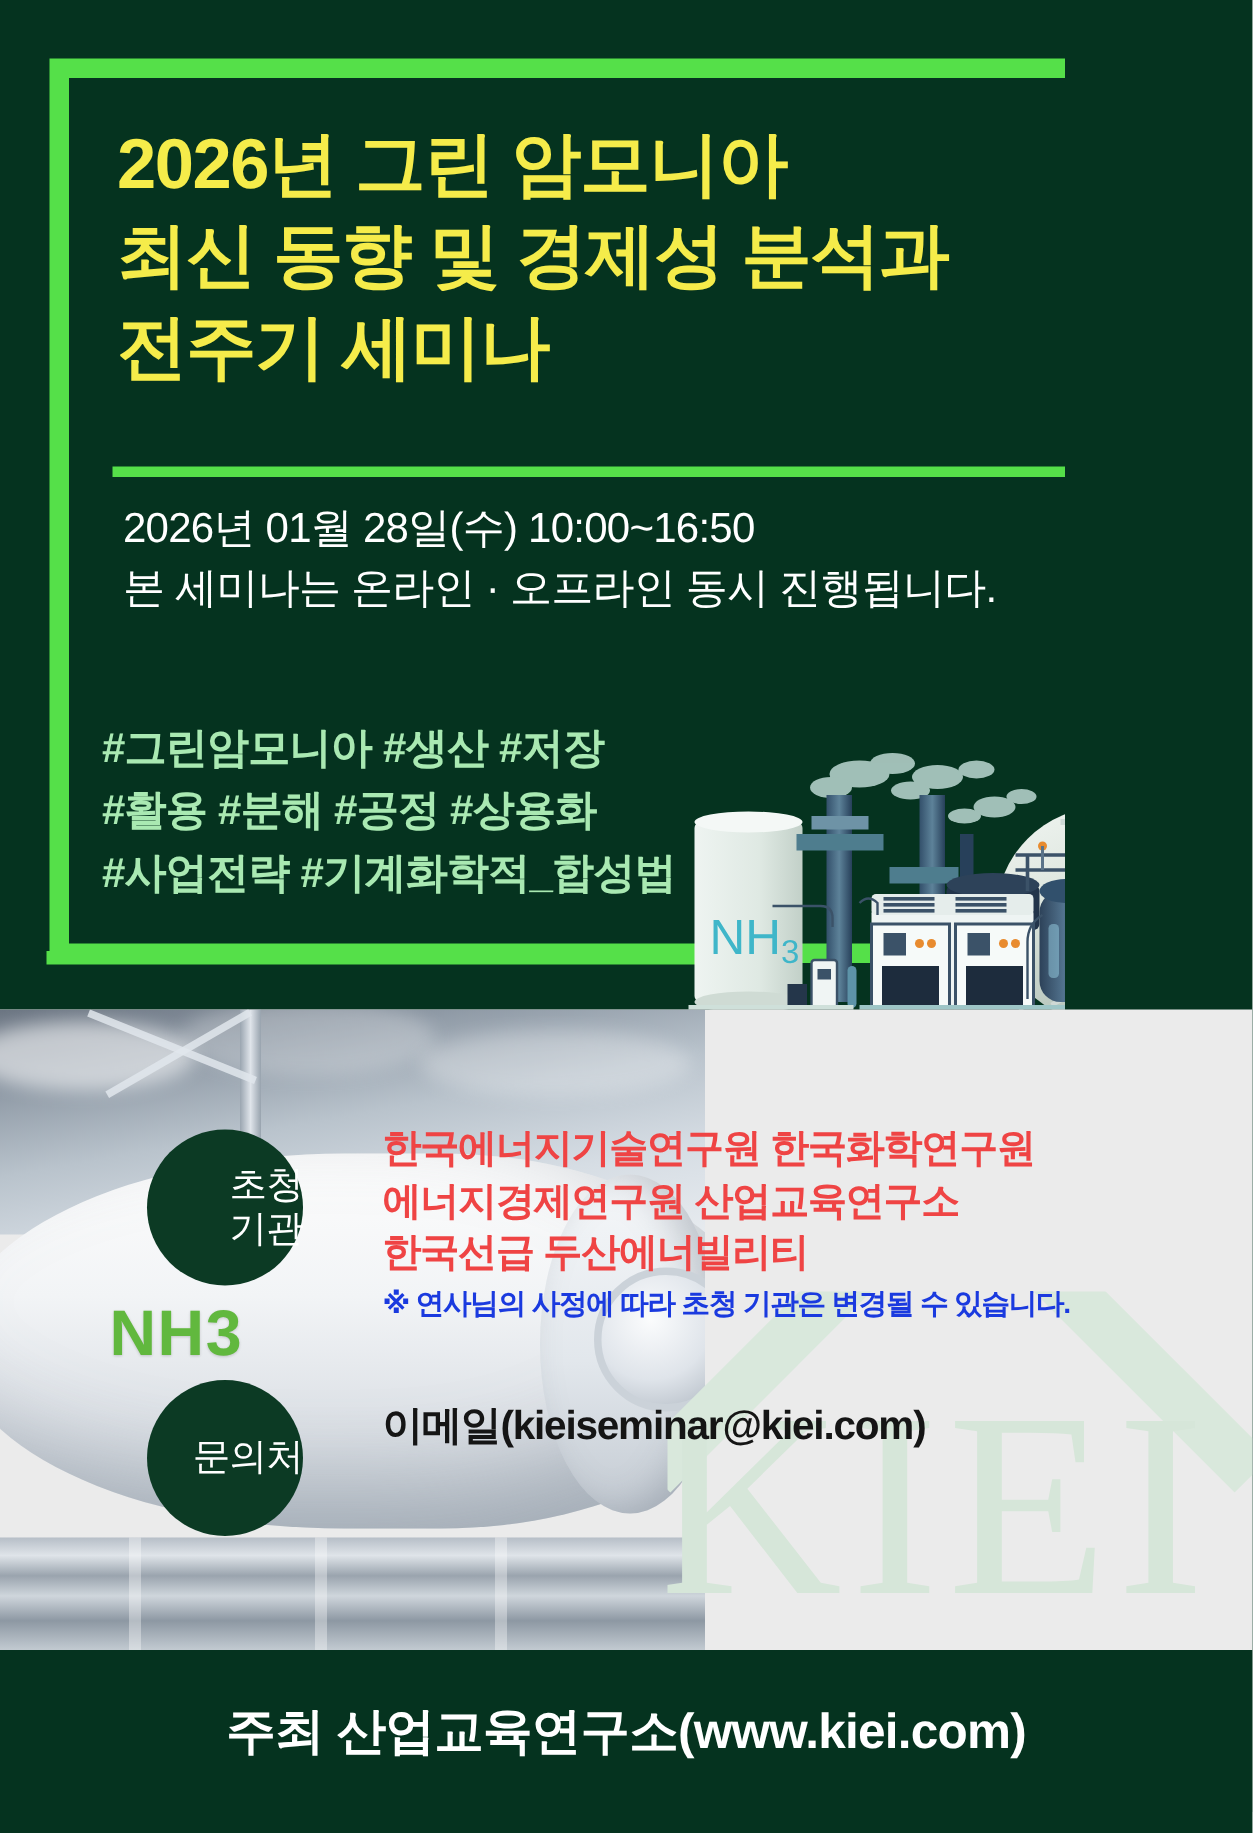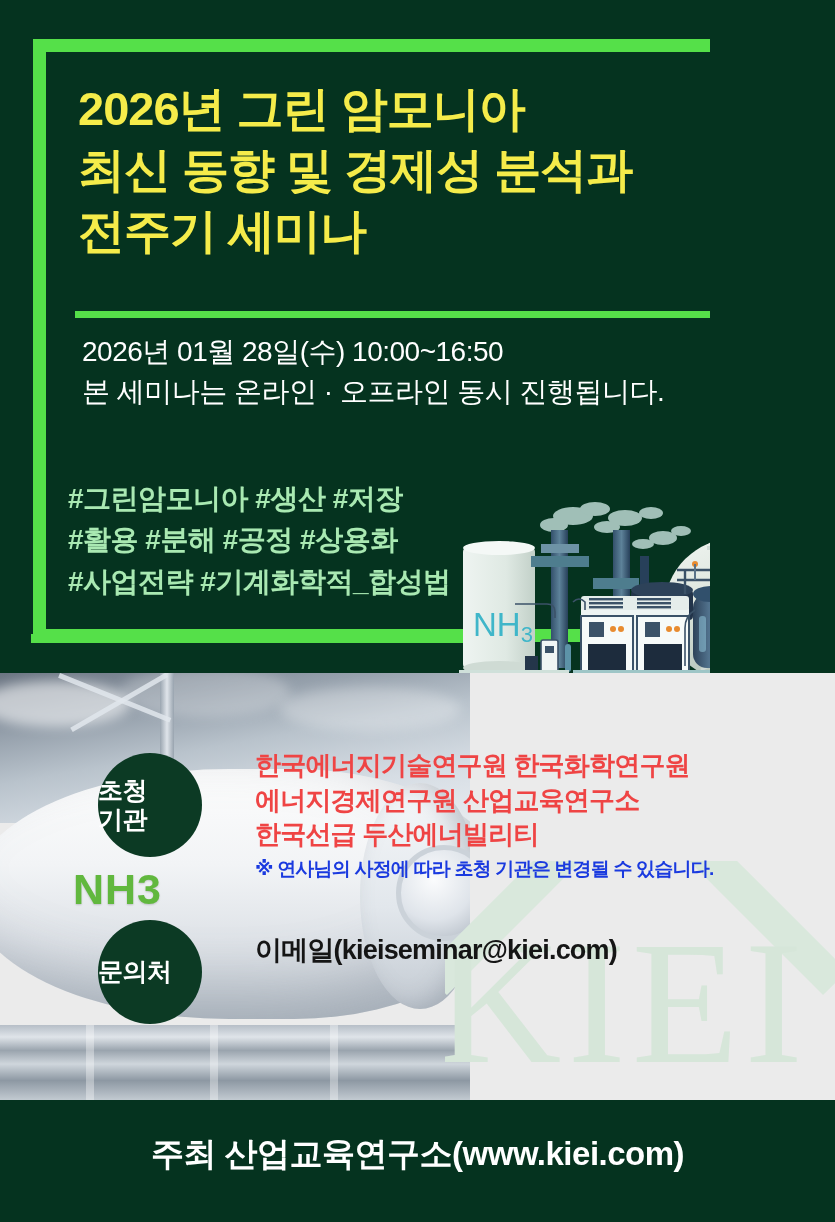--- a/index.html
+++ b/index.html
@@ -109,22 +109,22 @@
   }
   .wm-roof{
     position:absolute;left:40px;top:-40px;width:300px;height:300px;
     border-left:34px solid #d9e8dc;border-top:34px solid #d9e8dc;
     transform:rotate(45deg);box-sizing:border-box;
   }
 
   .badge{
     position:absolute;width:104px;height:104px;border-radius:50%;
     background:#0c3a24;color:#fff;display:flex;flex-direction:column;
-    align-items:flex-start;justify-content:center;
-    font-size:25px;font-weight:bold;line-height:1.18;letter-spacing:-0.5px;
+    align-items:flex-end;justify-content:center;
+    font-size:25px;font-weight:normal;line-height:1.18;letter-spacing:-0.5px;
   }
   .badge-invited{left:98px;top:753px;}
   .badge-contact{left:98px;top:920px;}
 
   .org-block{position:absolute;left:255px;top:748px;width:560px;}
   .org-line{
     color:#ef4444;font-size:26px;font-weight:bold;line-height:1.33;
     white-space:nowrap;letter-spacing:-0.8px;
   }
   .org-note{

